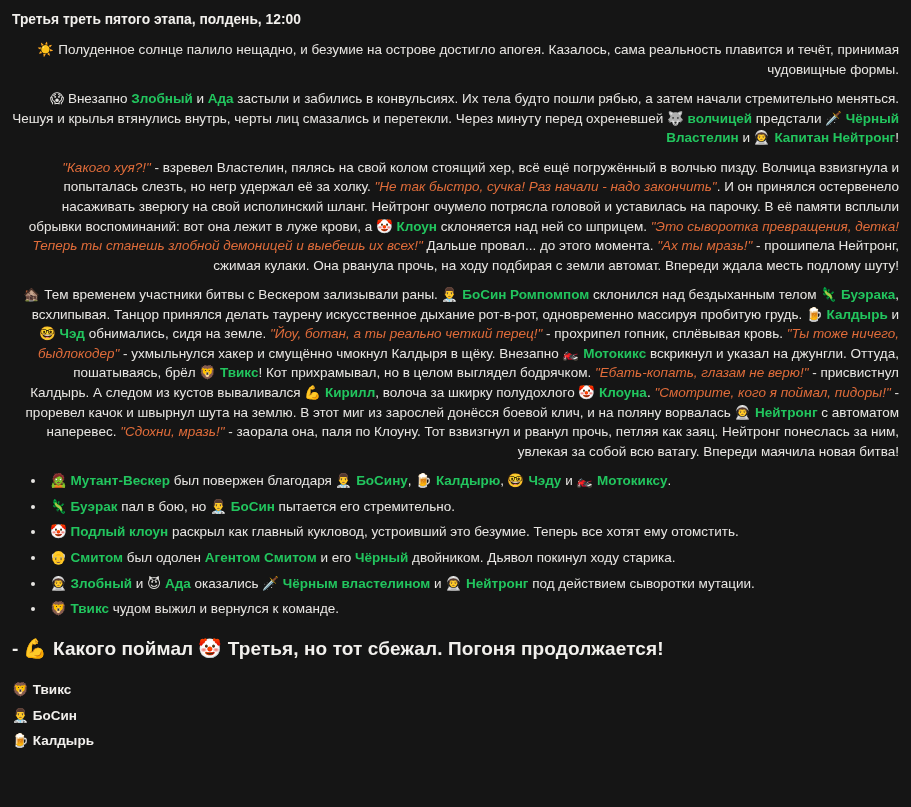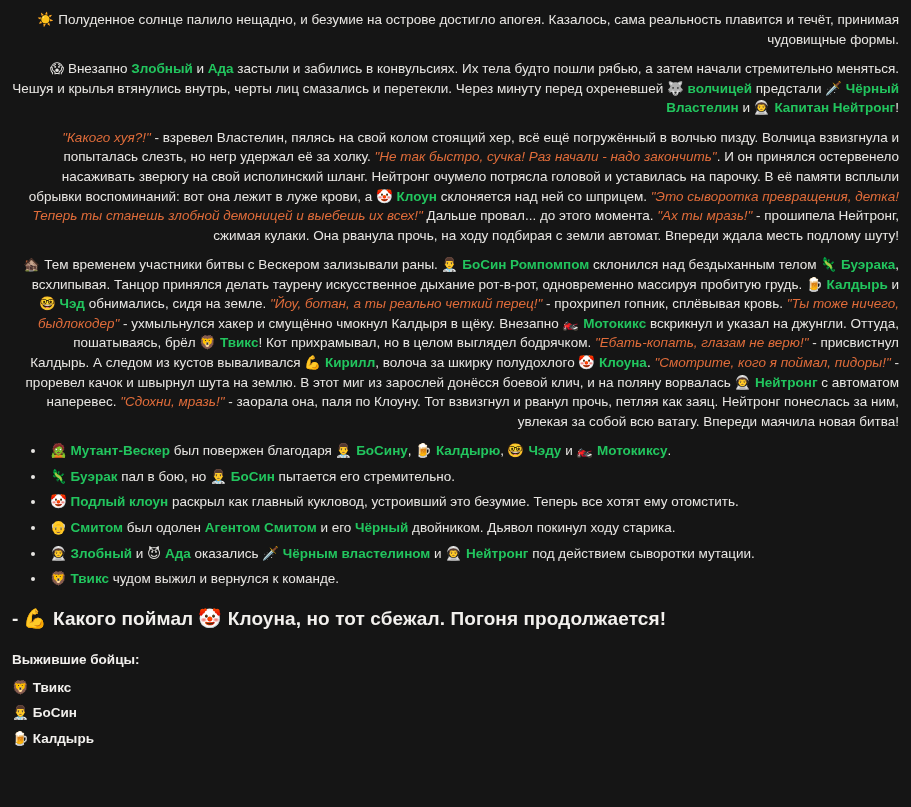--- a/index.html
+++ b/index.html
@@ -78,41 +78,41 @@
     font-weight: bold;
     color: #f2f0ed;
   }
   ul.survivors li .emo { margin-right: 4px; }
 </style>
 </head>
 <body>
 
 <div class="page">
 
+  <div class="doc-title">Третья треть пятого этапа, полдень, 12:00</div>
 
   <div id="narrative-body">
       <p class="para"><span class="emo">☀️</span><span> Полуденное солнце палило нещадно, и безумие на острове достигло апогея. Казалось, сама реальность плавится и течёт, принимая чудовищные формы.</span></p>
       <p class="para"><span class="emo">😱</span><span> Внезапно </span><span class="b">Злобный</span><span> и </span><span class="b">Ада</span><span> застыли и забились в конвульсиях. Их тела будто пошли рябью, а затем начали стремительно меняться. Чешуя и крылья втянулись внутрь, черты лиц смазались и перетекли. Через минуту перед охреневшей </span><span class="emo">🐺</span><span> </span><span class="b">волчицей</span><span> предстали </span><span class="emo">🗡️</span><span> </span><span class="b">Чёрный Властелин</span><span> и </span><span class="emo">👨‍🚀</span><span> </span><span class="b">Капитан Нейтронг</span><span>!</span></p>
       <p class="para"><span class="q">"Какого хуя?!"</span><span> - взревел Властелин, пялясь на свой колом стоящий хер, всё ещё погружённый в волчью пизду. Волчица взвизгнула и попыталась слезть, но негр удержал её за холку. </span><span class="q">"Не так быстро, сучка! Раз начали - надо закончить"</span><span>. И он принялся остервенело насаживать зверюгу на свой исполинский шланг. Нейтронг очумело потрясла головой и уставилась на парочку. В её памяти всплыли обрывки воспоминаний: вот она лежит в луже крови, а </span><span class="emo">🤡</span><span> </span><span class="b">Клоун</span><span> склоняется над ней со шприцем. </span><span class="q">"Это сыворотка превращения, детка! Теперь ты станешь злобной демоницей и выебешь их всех!"</span><span> Дальше провал... до этого момента. </span><span class="q">"Ах ты мразь!"</span><span> - прошипела Нейтронг, сжимая кулаки. Она рванула прочь, на ходу подбирая с земли автомат. Впереди ждала месть подлому шуту!</span></p>
       <p class="para"><span class="emo">🏚️</span><span> Тем временем участники битвы с Вескером зализывали раны. </span><span class="emo">👨‍⚕️</span><span> </span><span class="b">БоСин Ромпомпом</span><span> склонился над бездыханным телом </span><span class="emo">🦎</span><span> </span><span class="b">Буэрака</span><span>, всхлипывая. Танцор принялся делать таурену искусственное дыхание рот-в-рот, одновременно массируя пробитую грудь. </span><span class="emo">🍺</span><span> </span><span class="b">Калдырь</span><span> и </span><span class="emo">🤓</span><span> </span><span class="b">Чэд</span><span> обнимались, сидя на земле. </span><span class="q">"Йоу, ботан, а ты реально четкий перец!"</span><span> - прохрипел гопник, сплёвывая кровь. </span><span class="q">"Ты тоже ничего, быдлокодер"</span><span> - ухмыльнулся хакер и смущённо чмокнул Калдыря в щёку. Внезапно </span><span class="emo">🏍️</span><span> </span><span class="b">Мотокикс</span><span> вскрикнул и указал на джунгли. Оттуда, пошатываясь, брёл </span><span class="emo">🦁</span><span> </span><span class="b">Твикс</span><span>! Кот прихрамывал, но в целом выглядел бодрячком. </span><span class="q">"Ебать-копать, глазам не верю!"</span><span> - присвистнул Калдырь. А следом из кустов вываливался </span><span class="emo">💪</span><span> </span><span class="b">Кирилл</span><span>, волоча за шкирку полудохлого </span><span class="emo">🤡</span><span> </span><span class="b">Клоуна</span><span>. </span><span class="q">"Смотрите, кого я поймал, пидоры!"</span><span> - проревел качок и швырнул шута на землю. В этот миг из зарослей донёсся боевой клич, и на поляну ворвалась </span><span class="emo">👨‍🚀</span><span> </span><span class="b">Нейтронг</span><span> с автоматом наперевес. </span><span class="q">"Сдохни, мразь!"</span><span> - заорала она, паля по Клоуну. Тот взвизгнул и рванул прочь, петляя как заяц. Нейтронг понеслась за ним, увлекая за собой всю ватагу. Впереди маячила новая битва!</span></p>
     </div>
 
 
   <ul class="results" id="results-list">
       <li><span class="emo">🧟</span><span> </span><span class="b">Мутант-Вескер</span><span> был повержен благодаря </span><span class="emo">👨‍⚕️</span><span> </span><span class="b">БоСину</span><span>, </span><span class="emo">🍺</span><span> </span><span class="b">Калдырю</span><span>, </span><span class="emo">🤓</span><span> </span><span class="b">Чэду</span><span> и </span><span class="emo">🏍️</span><span> </span><span class="b">Мотокиксу</span><span>.</span></li>
       <li><span class="emo">🦎</span><span> </span><span class="b">Буэрак</span><span> пал в бою, но </span><span class="emo">👨‍⚕️</span><span> </span><span class="b">БоСин</span><span> пытается его стремительно.</span></li>
       <li><span class="emo">🤡</span><span> </span><span class="b">Подлый клоун</span><span> раскрыл как главный кукловод, устроивший это безумие. Теперь все хотят ему отомстить.</span></li>
       <li><span class="emo">👴</span><span> </span><span class="b">Смитом</span><span> был одолен </span><span class="b">Агентом Смитом</span><span> и его </span><span class="b">Чёрный</span><span> двойником. Дьявол покинул ходу старика.</span></li>
       <li><span class="emo">👨‍🚀</span><span> </span><span class="b">Злобный</span><span> и </span><span class="emo">😈</span><span> </span><span class="b">Ада</span><span> оказались </span><span class="emo">🗡️</span><span> </span><span class="b">Чёрным властелином</span><span> и </span><span class="emo">👨‍🚀</span><span> </span><span class="b">Нейтронг</span><span> под действием сыворотки мутации.</span></li>
       <li><span class="emo">🦁</span><span> </span><span class="b">Твикс</span><span> чудом выжил и вернулся к команде.</span></li>
     </ul>
 
-  <div class="headline" id="headline-banner"><span>- </span><span class="emo">💪</span><span> Какого поймал </span><span class="emo">🤡</span><span> Клоуна, но тот сбежал. Погоня продолжается!</span></div>
+  <div class="headline" id="headline-banner"><span>- </span><span class="emo">💪</span><span> Какого поймал </span><span class="emo">🤡</span><span> Третья, но тот сбежал. Погоня продолжается!</span></div>
 
-  <div class="survivors-title">Выжившие бойцы:</div>
 
   <ul class="survivors" id="survivors-list">
       <li><span class="emo">🦁</span><span>Твикс</span></li>
       <li><span class="emo">👨‍⚕️</span><span>БоСин</span></li>
       <li><span class="emo">🍺</span><span>Калдырь</span></li>
     </ul>
 
 </div>
 
 </body></html>

